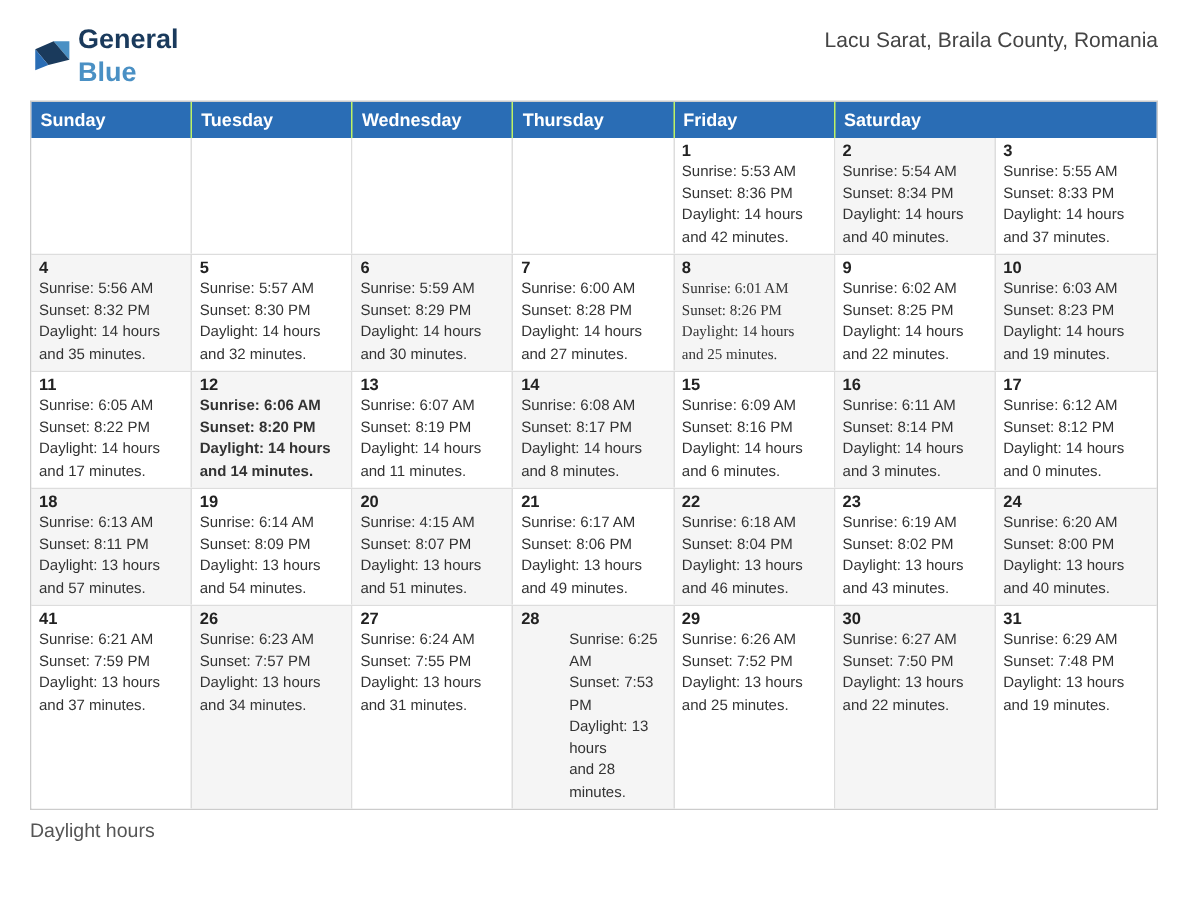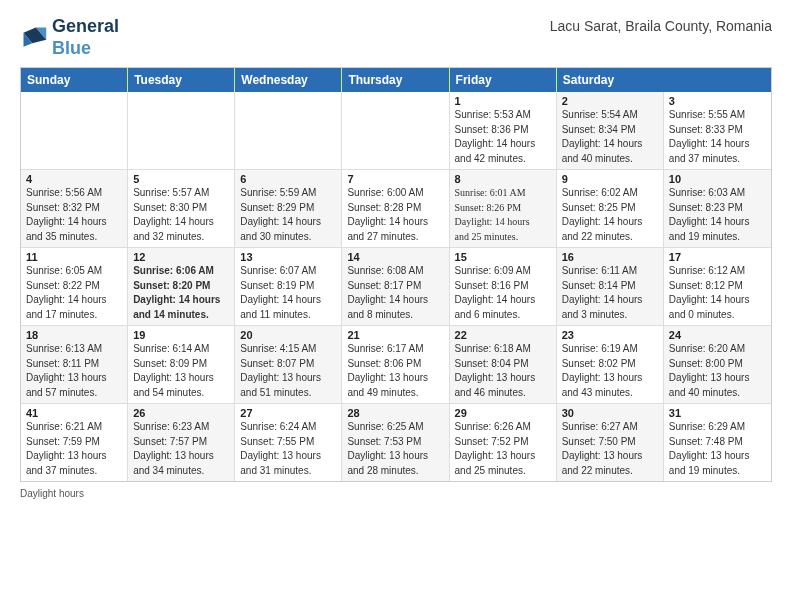--- a/index.html
+++ b/index.html
@@ -94,21 +94,21 @@
       color: #222;
       margin-bottom: 1px;
     }
     .cal-cell .cell-info {
       font-size: 10px;
       line-height: 1.45;
       color: #333;
     }
     .footer {
       margin-top: 6px;
-      font-size: 10px;
+      font-size: 13px;
       color: #555;
       text-align: left;
     }
   </style>
 </head>
 <body>
 
 <div class="page">
   <div class="header">
     <div class="logo">
@@ -334,21 +334,21 @@
           </div>
           <div class="cal-cell">
             <div class="day-num">27</div>
             <div class="cell-info" style="white-space: pre-line;">Sunrise: 6:24 AM
 Sunset: 7:55 PM
 Daylight: 13 hours
 and 31 minutes.</div>
           </div>
           <div class="cal-cell shaded">
             <div class="day-num">28</div>
-            <div class="cell-info" style="white-space: pre-line;">Sunrise: 6:25 AM
+            <div class="cell-info" style="white-space: pre-line; margin-left: 32px;">Sunrise: 6:25 AM
 Sunset: 7:53 PM
 Daylight: 13 hours
 and 28 minutes.</div>
           </div>
           <div class="cal-cell">
             <div class="day-num">29</div>
             <div class="cell-info" style="white-space: pre-line;">Sunrise: 6:26 AM
 Sunset: 7:52 PM
 Daylight: 13 hours
 and 25 minutes.</div>

